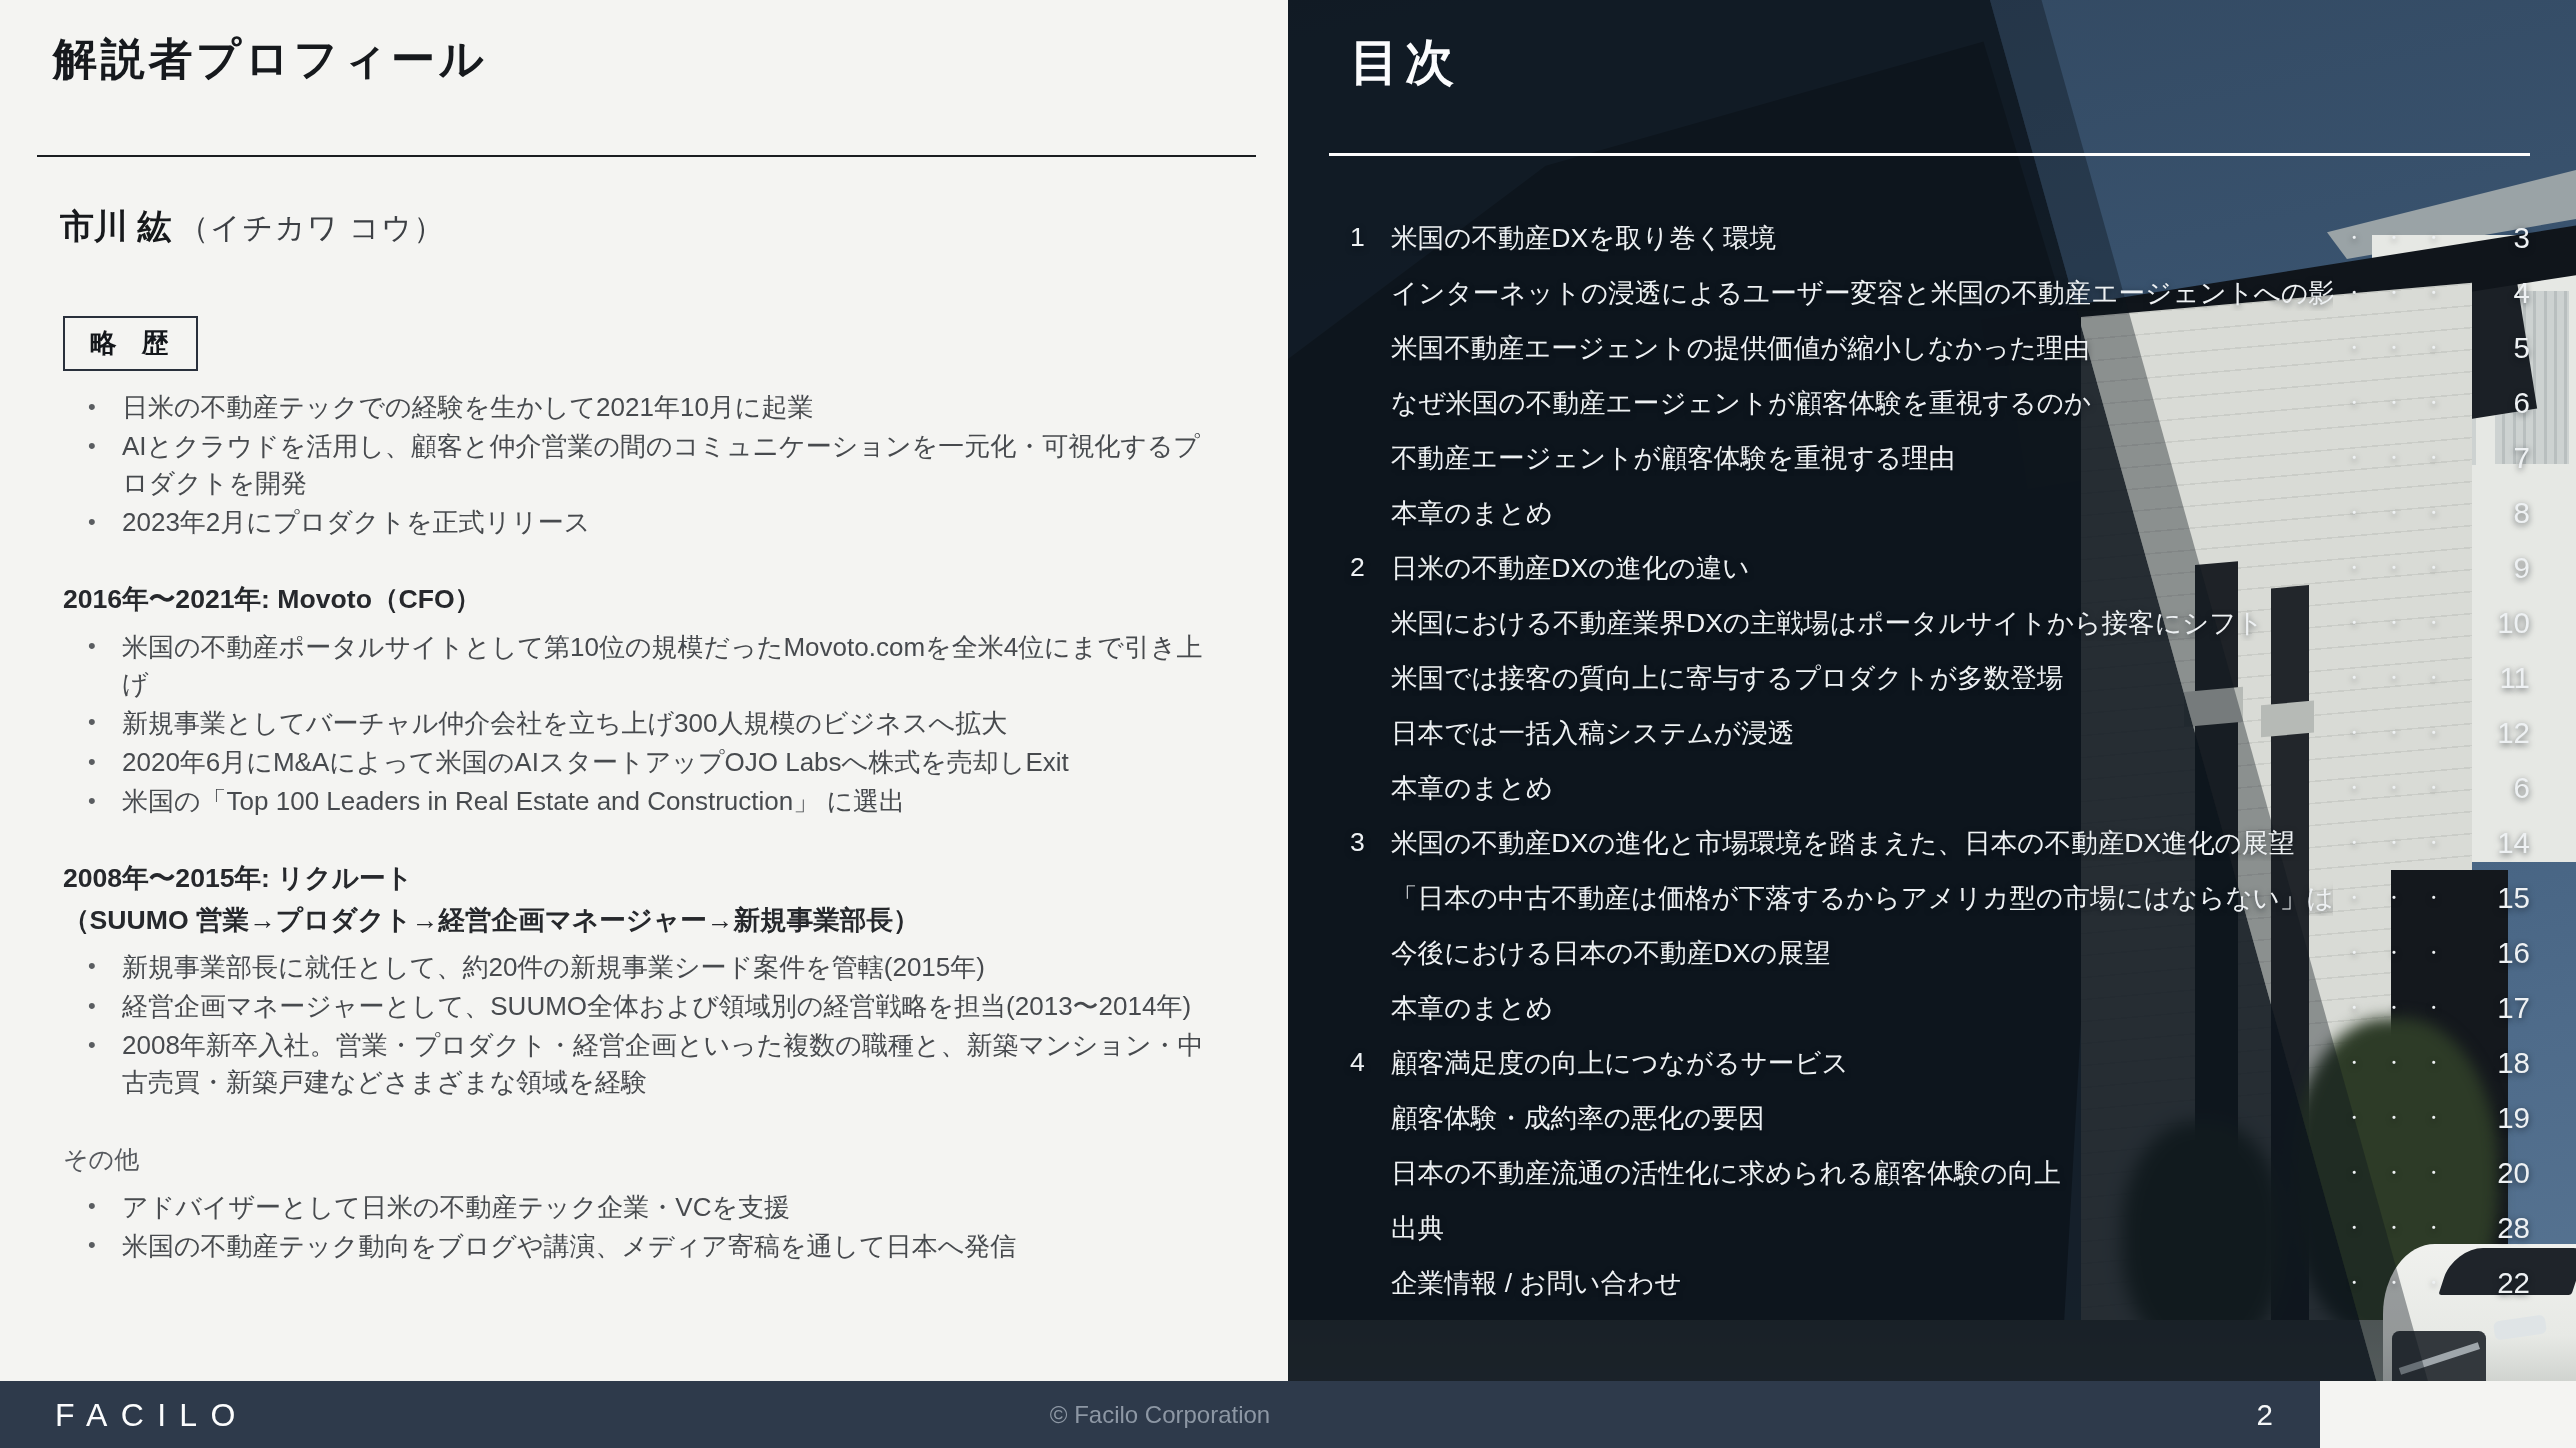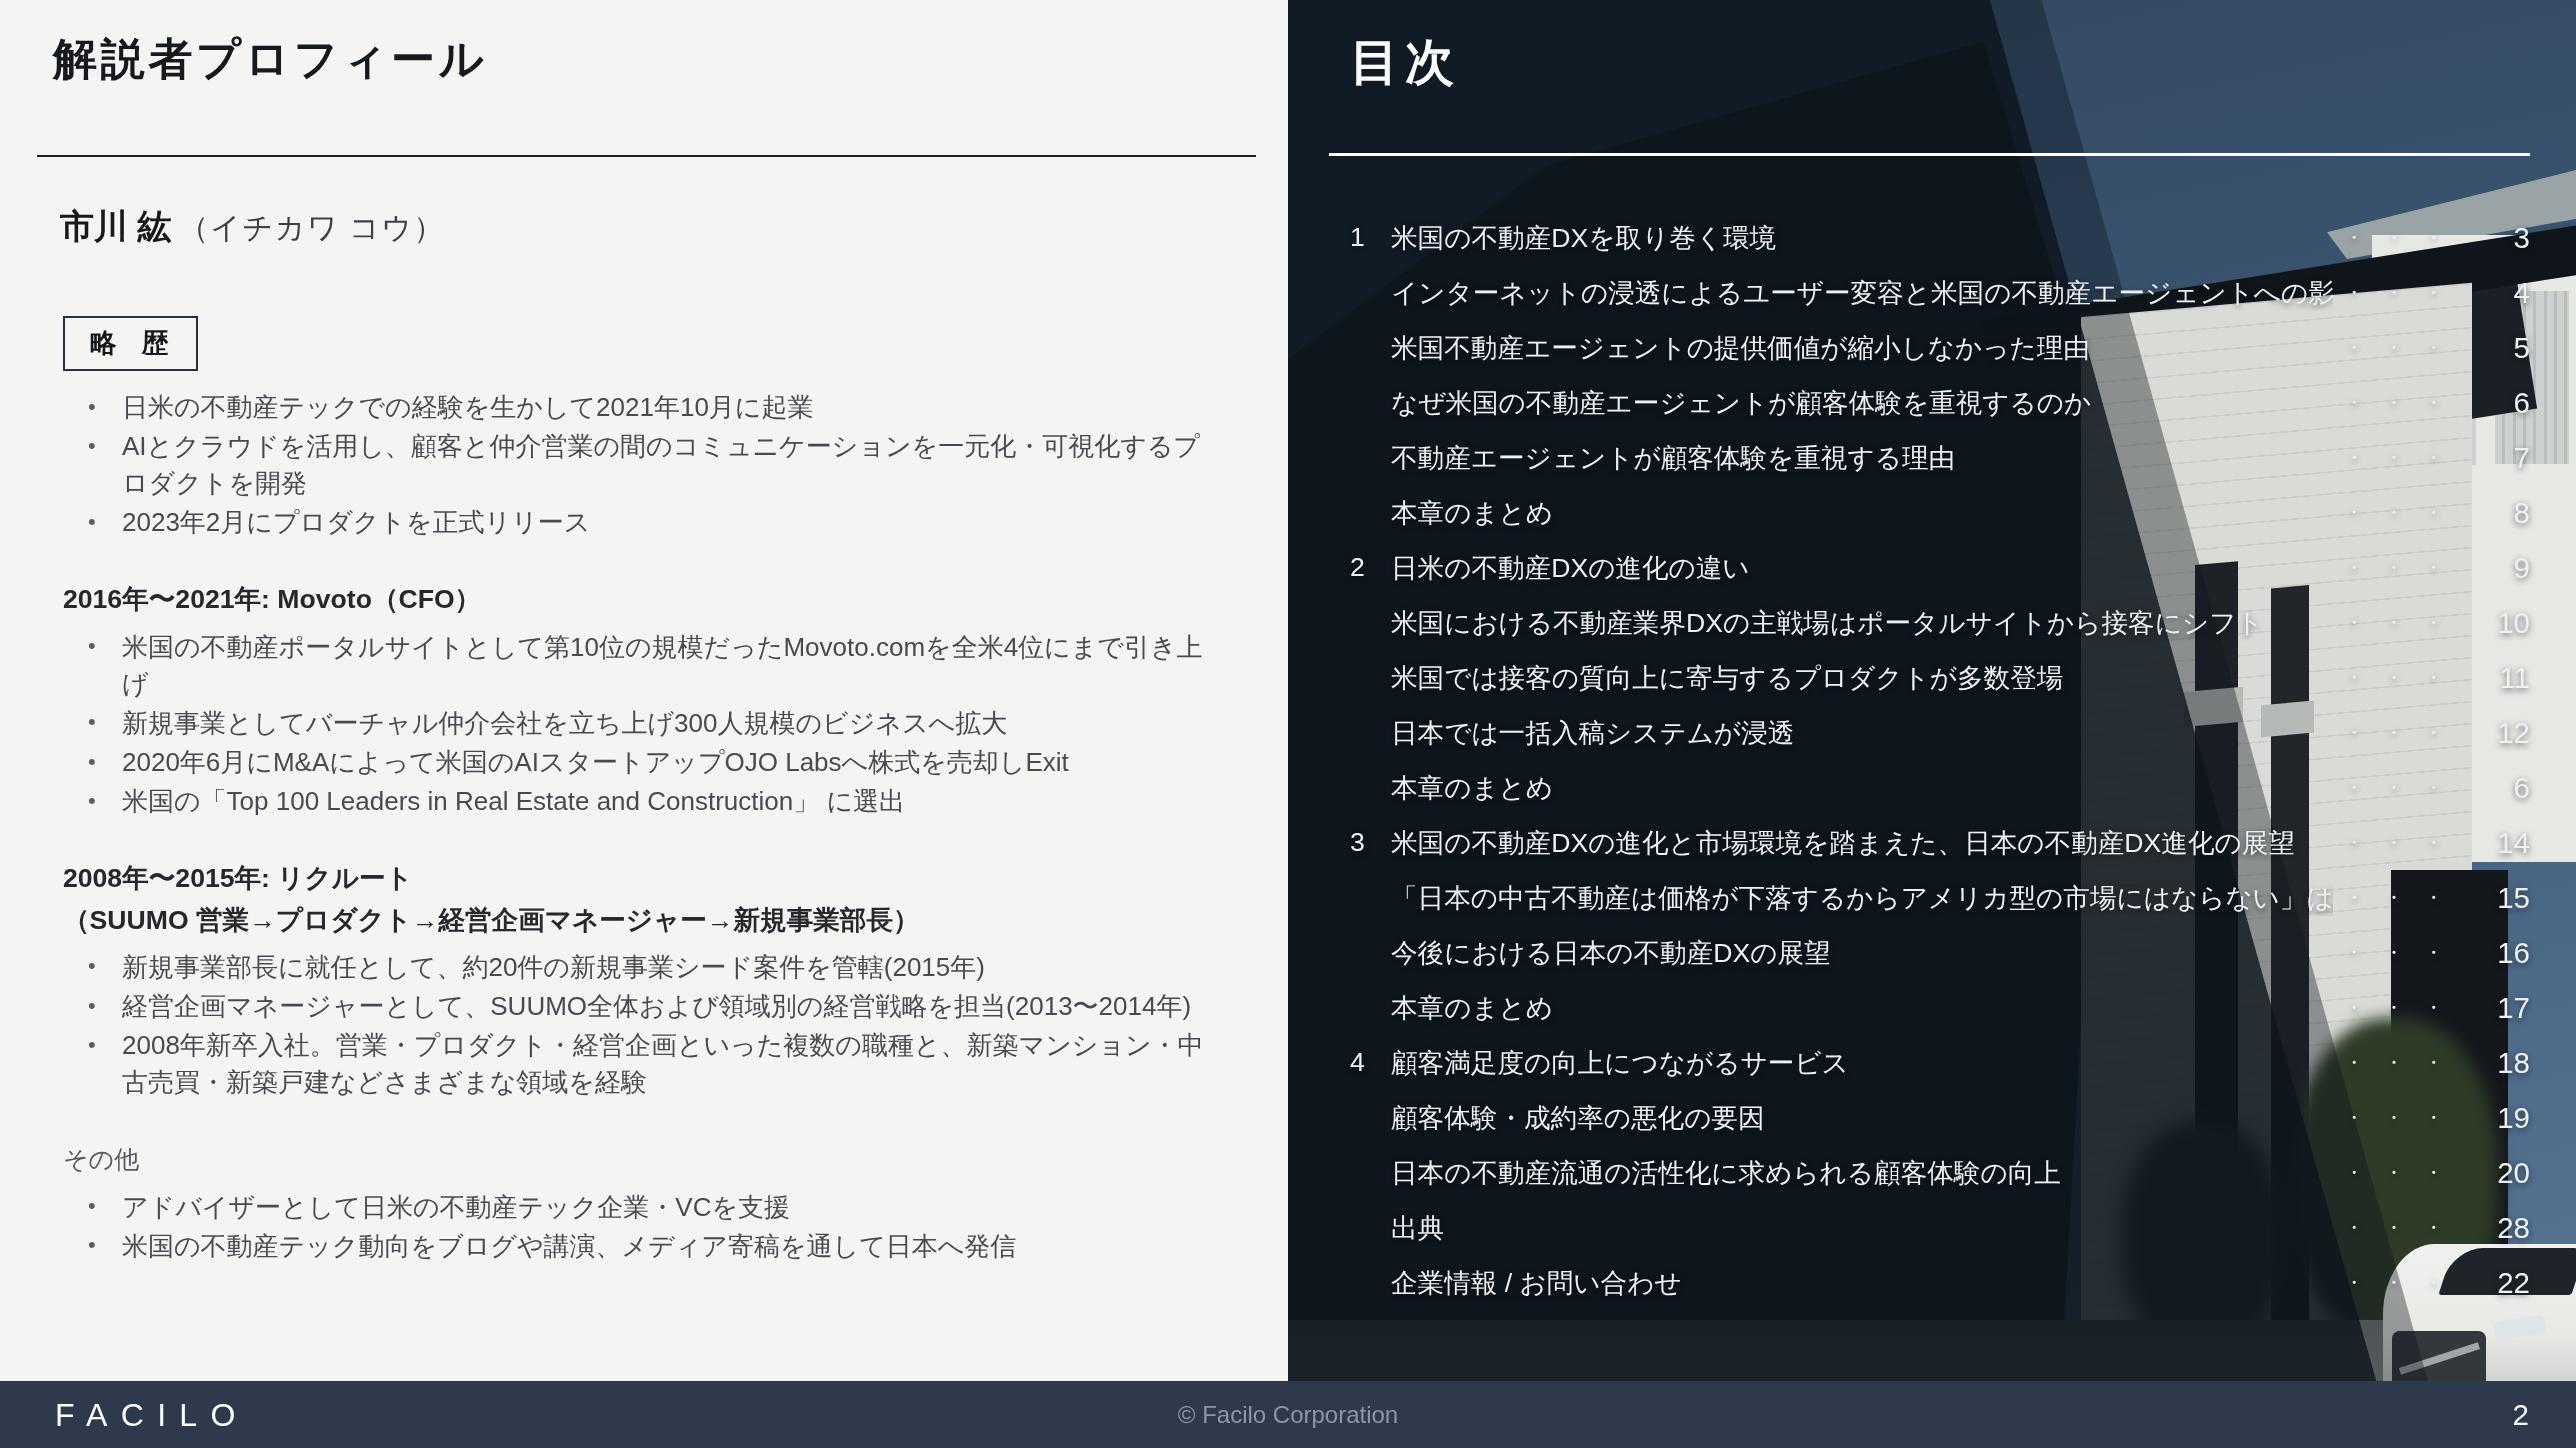--- a/index.html
+++ b/index.html
@@ -64,21 +64,21 @@
   .toc-divider{left:41px;top:153px;width:1201px;height:3px;background:#fdfdfd;}
   .toc-list{left:62px;top:210px;width:1180px;}
   .toc-row{display:flex;align-items:center;height:55px;color:#eef1f3;
            text-shadow:0 1.5px 6.6px rgba(8,13,20,0.6);}
   .toc-num{width:41px;font-size:26.6px;flex:none;}
   .toc-label{flex:1;font-size:26.6px;white-space:nowrap;overflow:hidden;}
   .toc-dots{flex:none;font-size:19px;letter-spacing:20.7px;margin:0 4.4px 0 11.8px;white-space:nowrap;}
   .toc-page{flex:none;width:62px;text-align:right;font-size:29.5px;}
 
   
-  #footer{left:0;top:1381px;width:2576px;height:67px;background:#2e3a4b;}
+  #footer{left:0;top:1381px;width:2320px;height:67px;background:#2e3a4b;}
   .f-logo{left:55px;top:50%;transform:translateY(-50%);color:#fbfcfd;font-size:32px;
           letter-spacing:13.3px;font-weight:400;}
   .f-copy{left:50%;top:50%;transform:translate(-50%,-50%);color:#8d97a4;font-size:24px;}
   .f-page{right:47px;top:50%;transform:translateY(-50%);color:#f5f7f8;font-size:29.5px;}
 </style>
 </head>
 <body>
 
 <div id="page">
 

